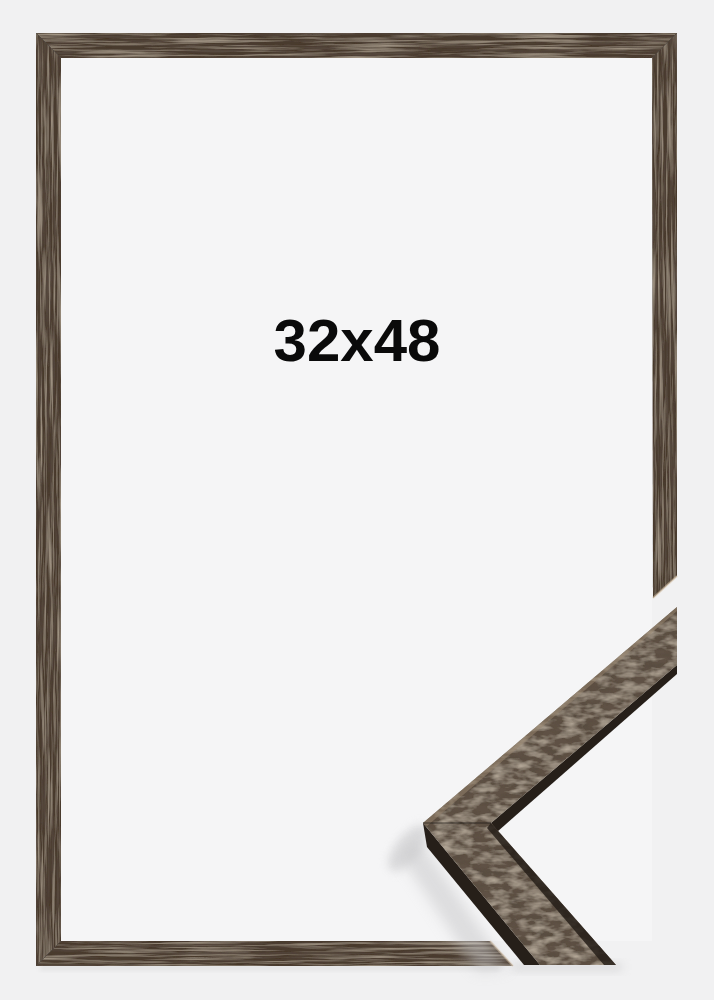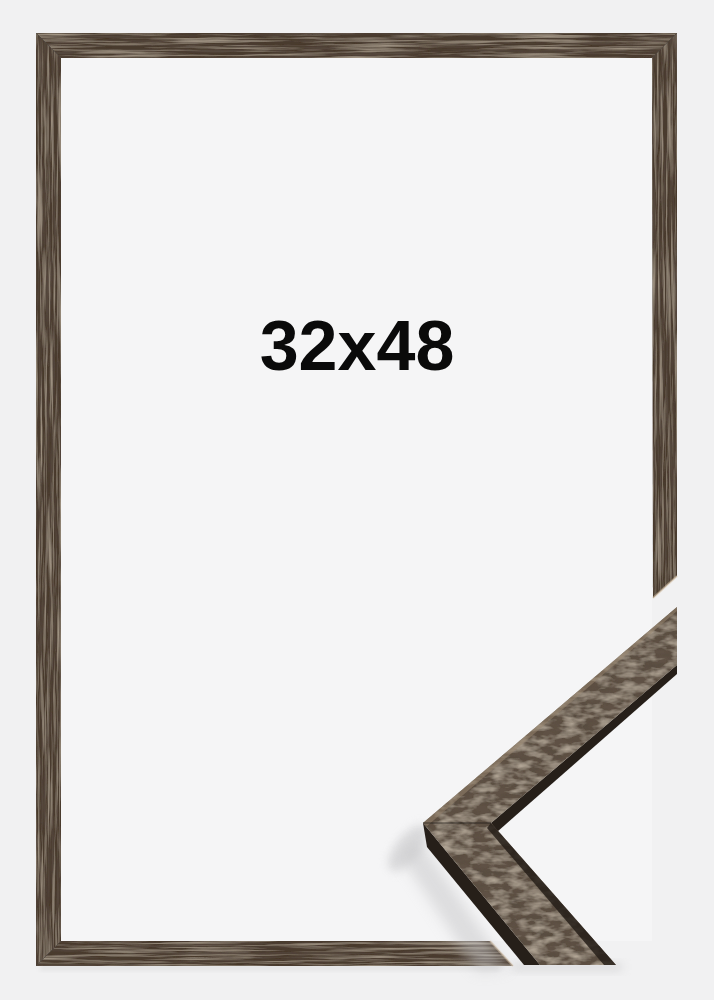--- a/index.html
+++ b/index.html
@@ -10,21 +10,21 @@
     background:#f1f1f2;
     font-family:"Liberation Sans", sans-serif;
   }
   .stage svg{position:absolute;left:0;top:0;display:block;}
   .size-label{
     position:absolute;
     left:0;right:0;top:311px;
     text-align:center;
     font-family:"Liberation Sans", sans-serif;
     font-weight:700;
-    font-size:70px;
+    font-size:60px;
     line-height:1;
     letter-spacing:0px;
     color:var(--label-color,#0a0a0a);
     user-select:none;
   }
 </style>
 </head>
 <body>
 
 <div class="stage">

